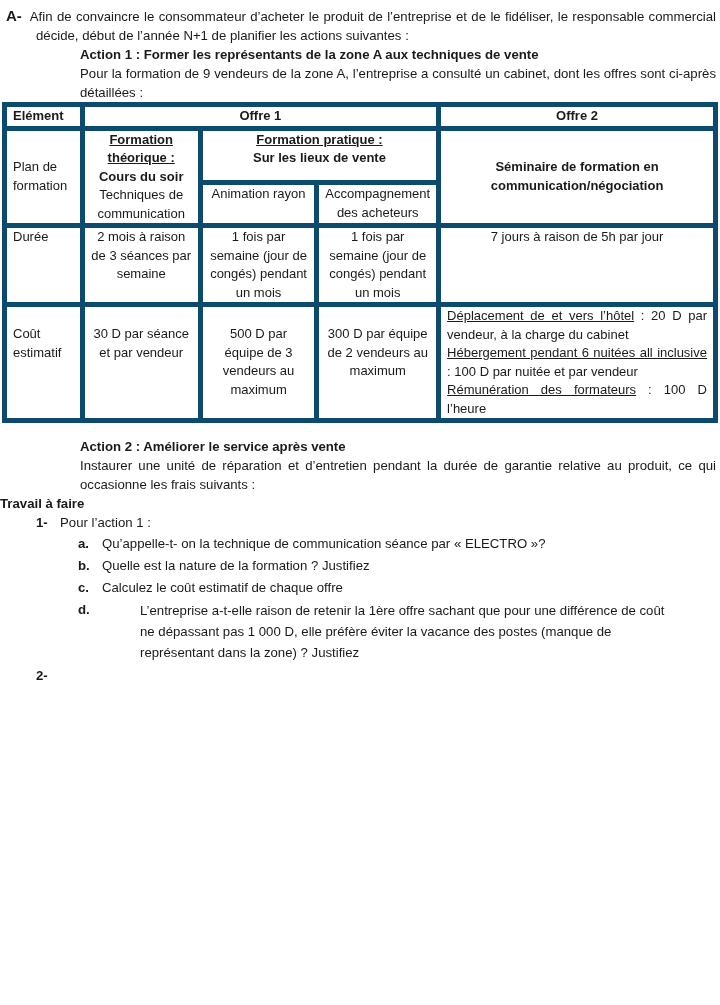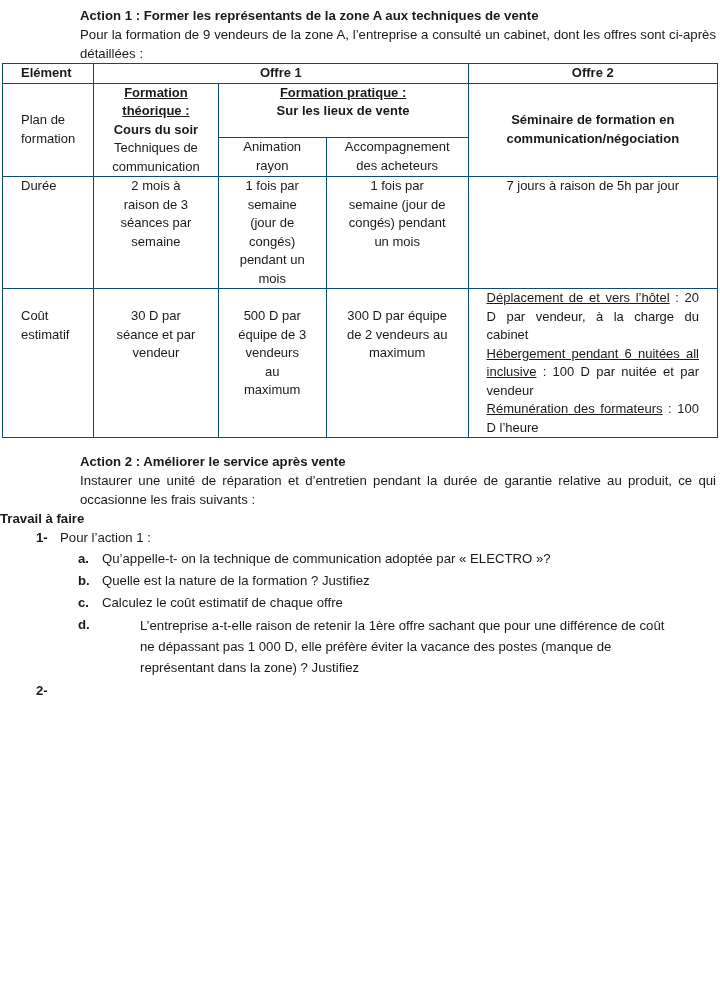--- a/index.html
+++ b/index.html
@@ -13,21 +13,21 @@
   .intro { padding-left: 36px; text-align: justify; padding-right: 4px; }
   .intro .first { text-indent: -30px; }
   .intro .letter { font-weight: bold; font-size: 15px; }
   .bold { font-weight: bold; }
   .indent36 { padding-left: 36px; margin-left: 44px; }
   table.grid {
     border-collapse: collapse; width: 716px; margin-left: 2px;
     margin-top: 0px; font-size: 13px; line-height: 18.5px;
   }
   table.grid td, table.grid th {
-    border: 1px solid #0c4a6e; vertical-align: top; padding: 0 18px; margin-top: 21px;
+    border: 5px solid #0c4a6e; vertical-align: top; padding: 0 6px; margin-top: 21px;
   }
   table.grid th { font-weight: bold; text-align: center; }
   table.grid th.left { text-align: left; }
   .c { text-align: center; }
   .rowlabel { font-weight: normal; text-align: left; }
   .u { text-decoration: underline; }
   .sm { font-size: 13px; }
   .just { text-align: justify; }
   .sec { margin-top: 10px; }
   ul.arrow { list-style: none; margin: 2px 0 0 0; padding-left: 62px; }
@@ -41,20 +41,23 @@
   .subl { padding-left: 78px; margin: 2px 0; }
   .subitem { display: flex; margin-bottom: 3px; }
   .subitem .let { width: 24px; font-weight: bold; flex: none; }
   .subitem .txt { flex: 1; padding-right: 40px; }
 </style>
 </head>
 <body>
 
 <div class="page">
 
+  <div class="intro">
+    <p class="p first"><span class="letter">A-</span>&nbsp; <span>Afin de convaincre le consommateur d’acheter le produit de l’entreprise et de le fidéliser, le responsable commercial décide, début de l’année N+1 de planifier les actions suivantes :</span></p>
+  </div>
 
   <p class="p bold indent36">Action 1 : Former les représentants de la zone A aux techniques de vente</p>
   <p class="p indent36 just" style="padding-right:4px;">Pour la formation de 9 vendeurs de la zone A, l’entreprise a consulté un cabinet, dont les offres sont ci-après détaillées :</p>
 
   <table class="grid">
     <colgroup>
       <col style="width:78px">
         <col style="width:119px">
         <col style="width:119px">
         <col style="width:118px">
@@ -117,21 +120,21 @@
   <p class="p bold" style="padding-left:0;">Travail à faire</p>
   <div class="numlist">
     <div class="numitem">
       <span class="num">1-</span>
       <span>Pour l’action 1 :</span>
     </div>
   </div>
   <div class="subl">
     <div class="subitem">
       <span class="let">a.</span>
-      <span class="txt">Qu’appelle-t- on la technique de communication adoptée par « ELECTRO »?</span>
+      <span class="txt">Qu’appelle-t- on la technique de communication séance par « ELECTRO »?</span>
     </div>
     <div class="subitem">
       <span class="let">b.</span>
       <span class="txt">Quelle est la nature de la formation ? Justifiez</span>
     </div>
     <div class="subitem">
       <span class="let">c.</span>
       <span class="txt">Calculez le coût estimatif de chaque offre</span>
     </div>
     <div class="subitem">

